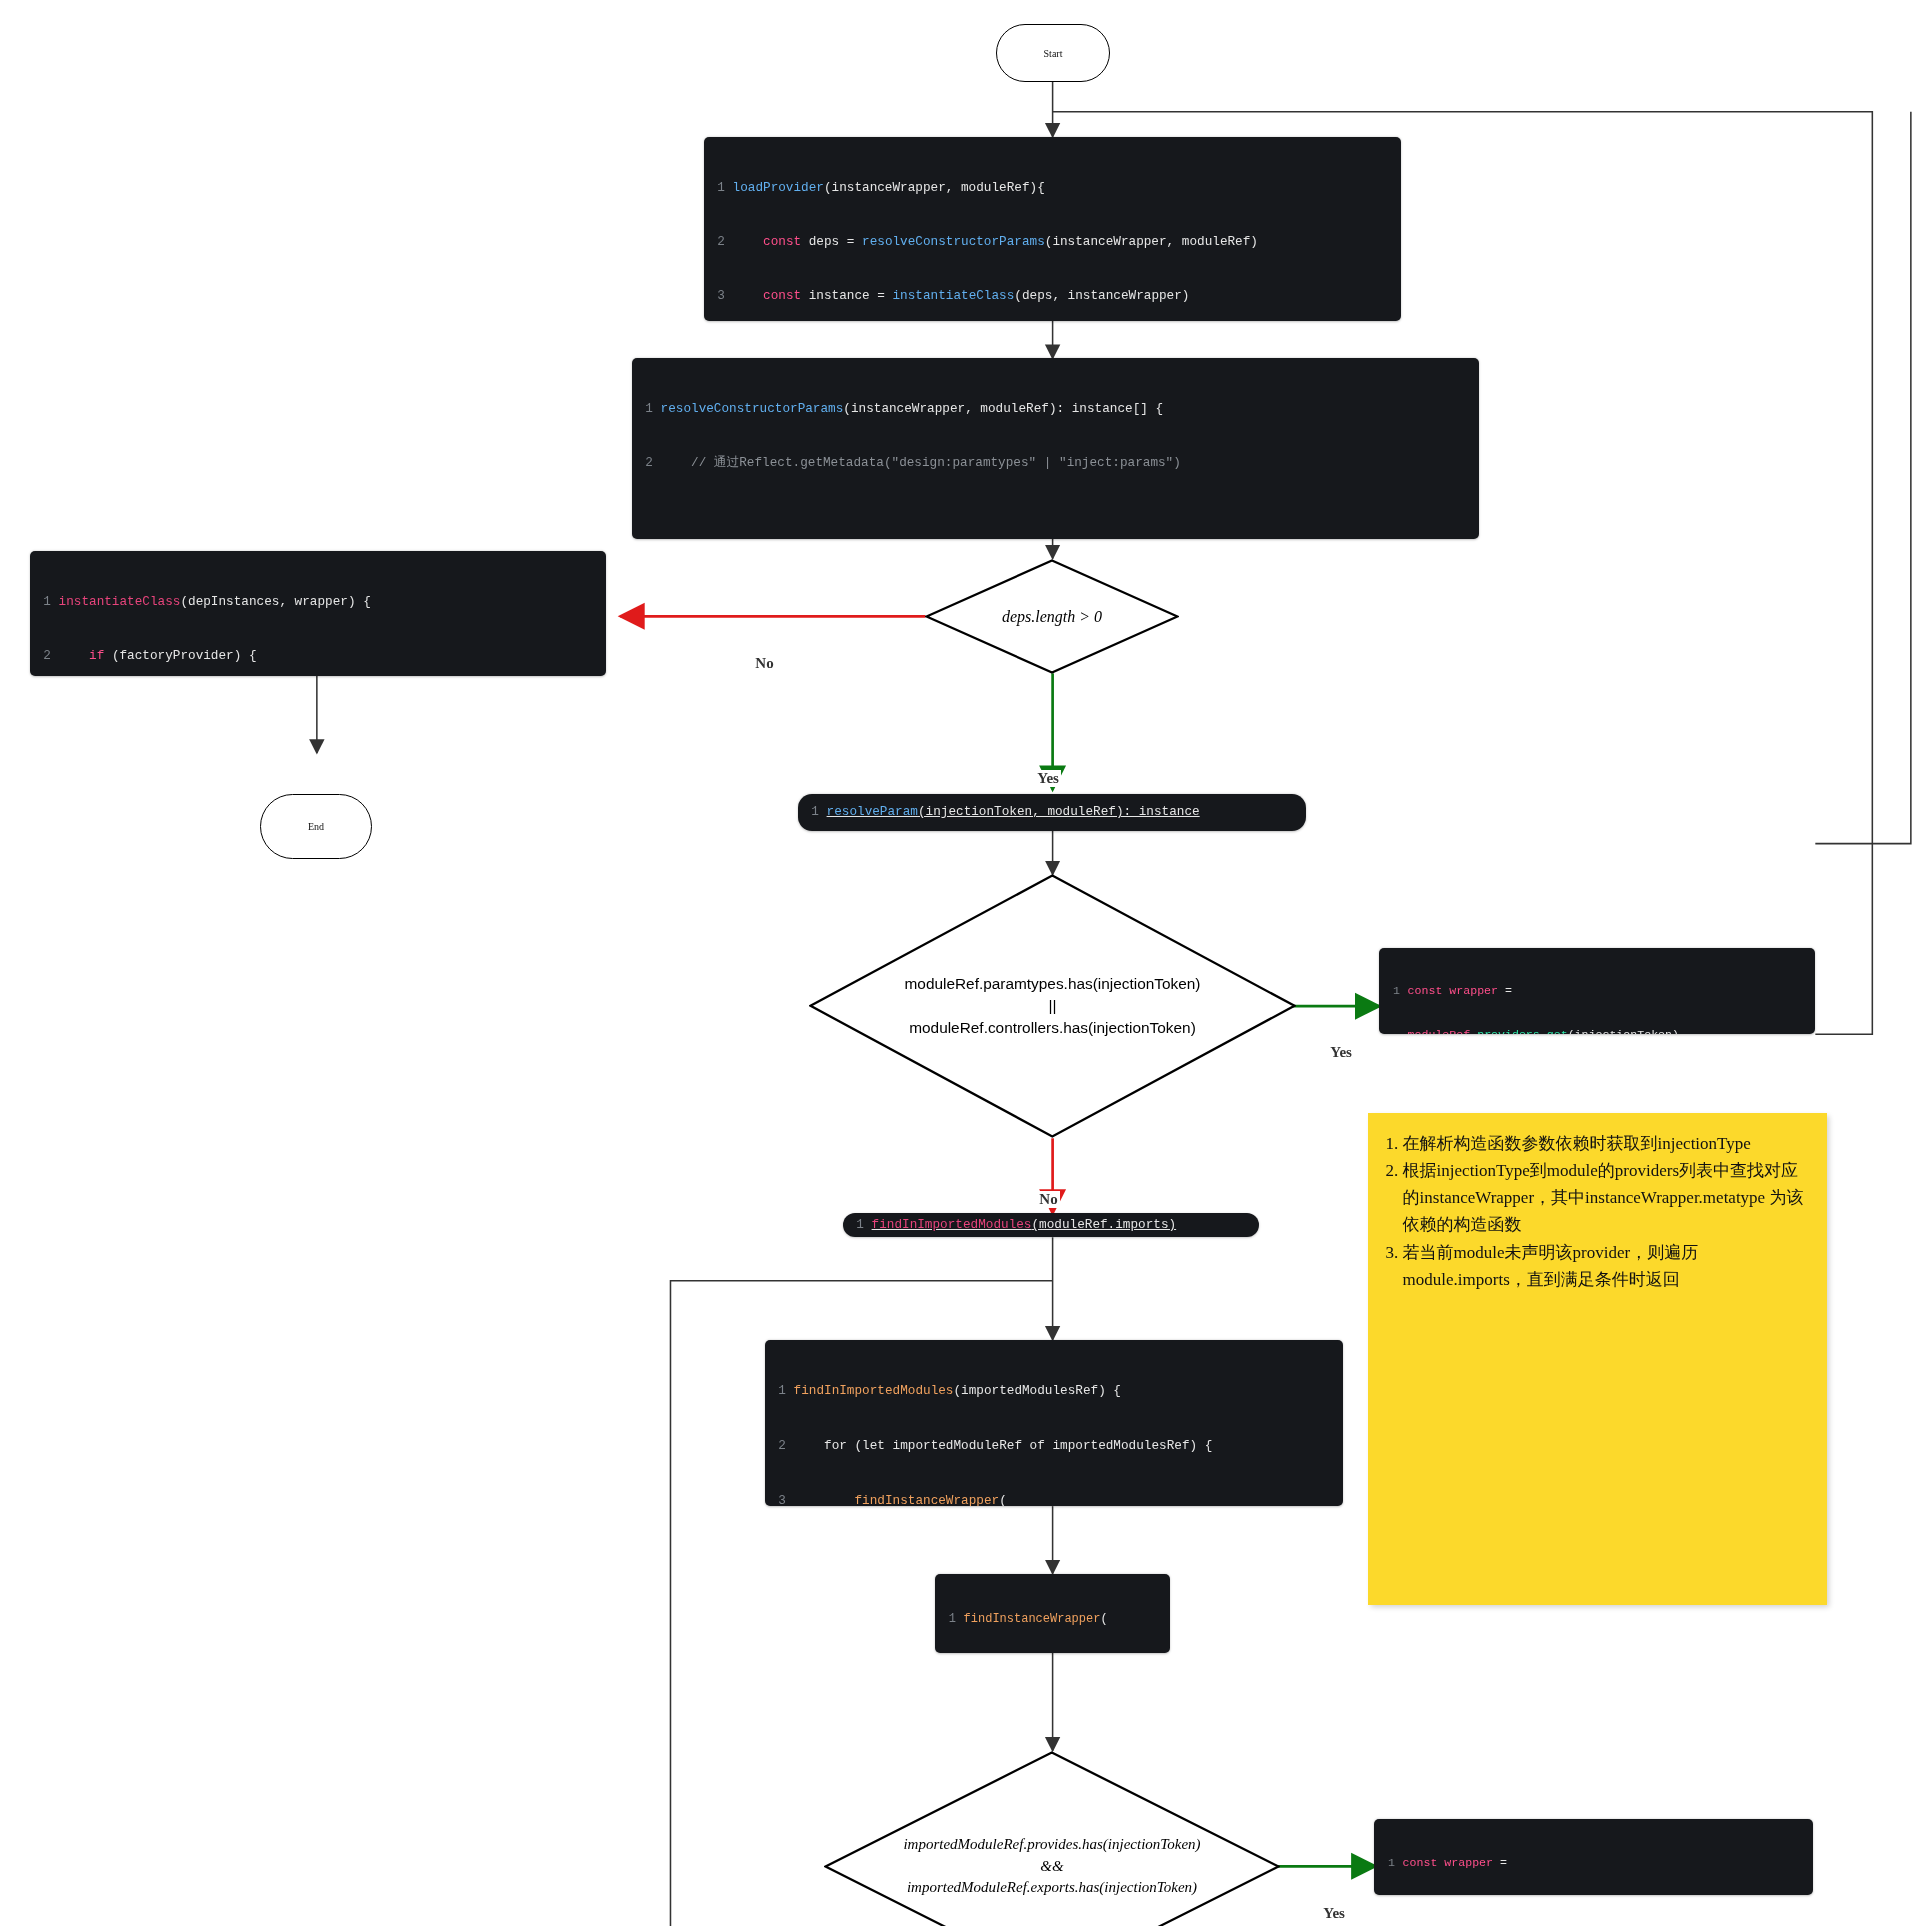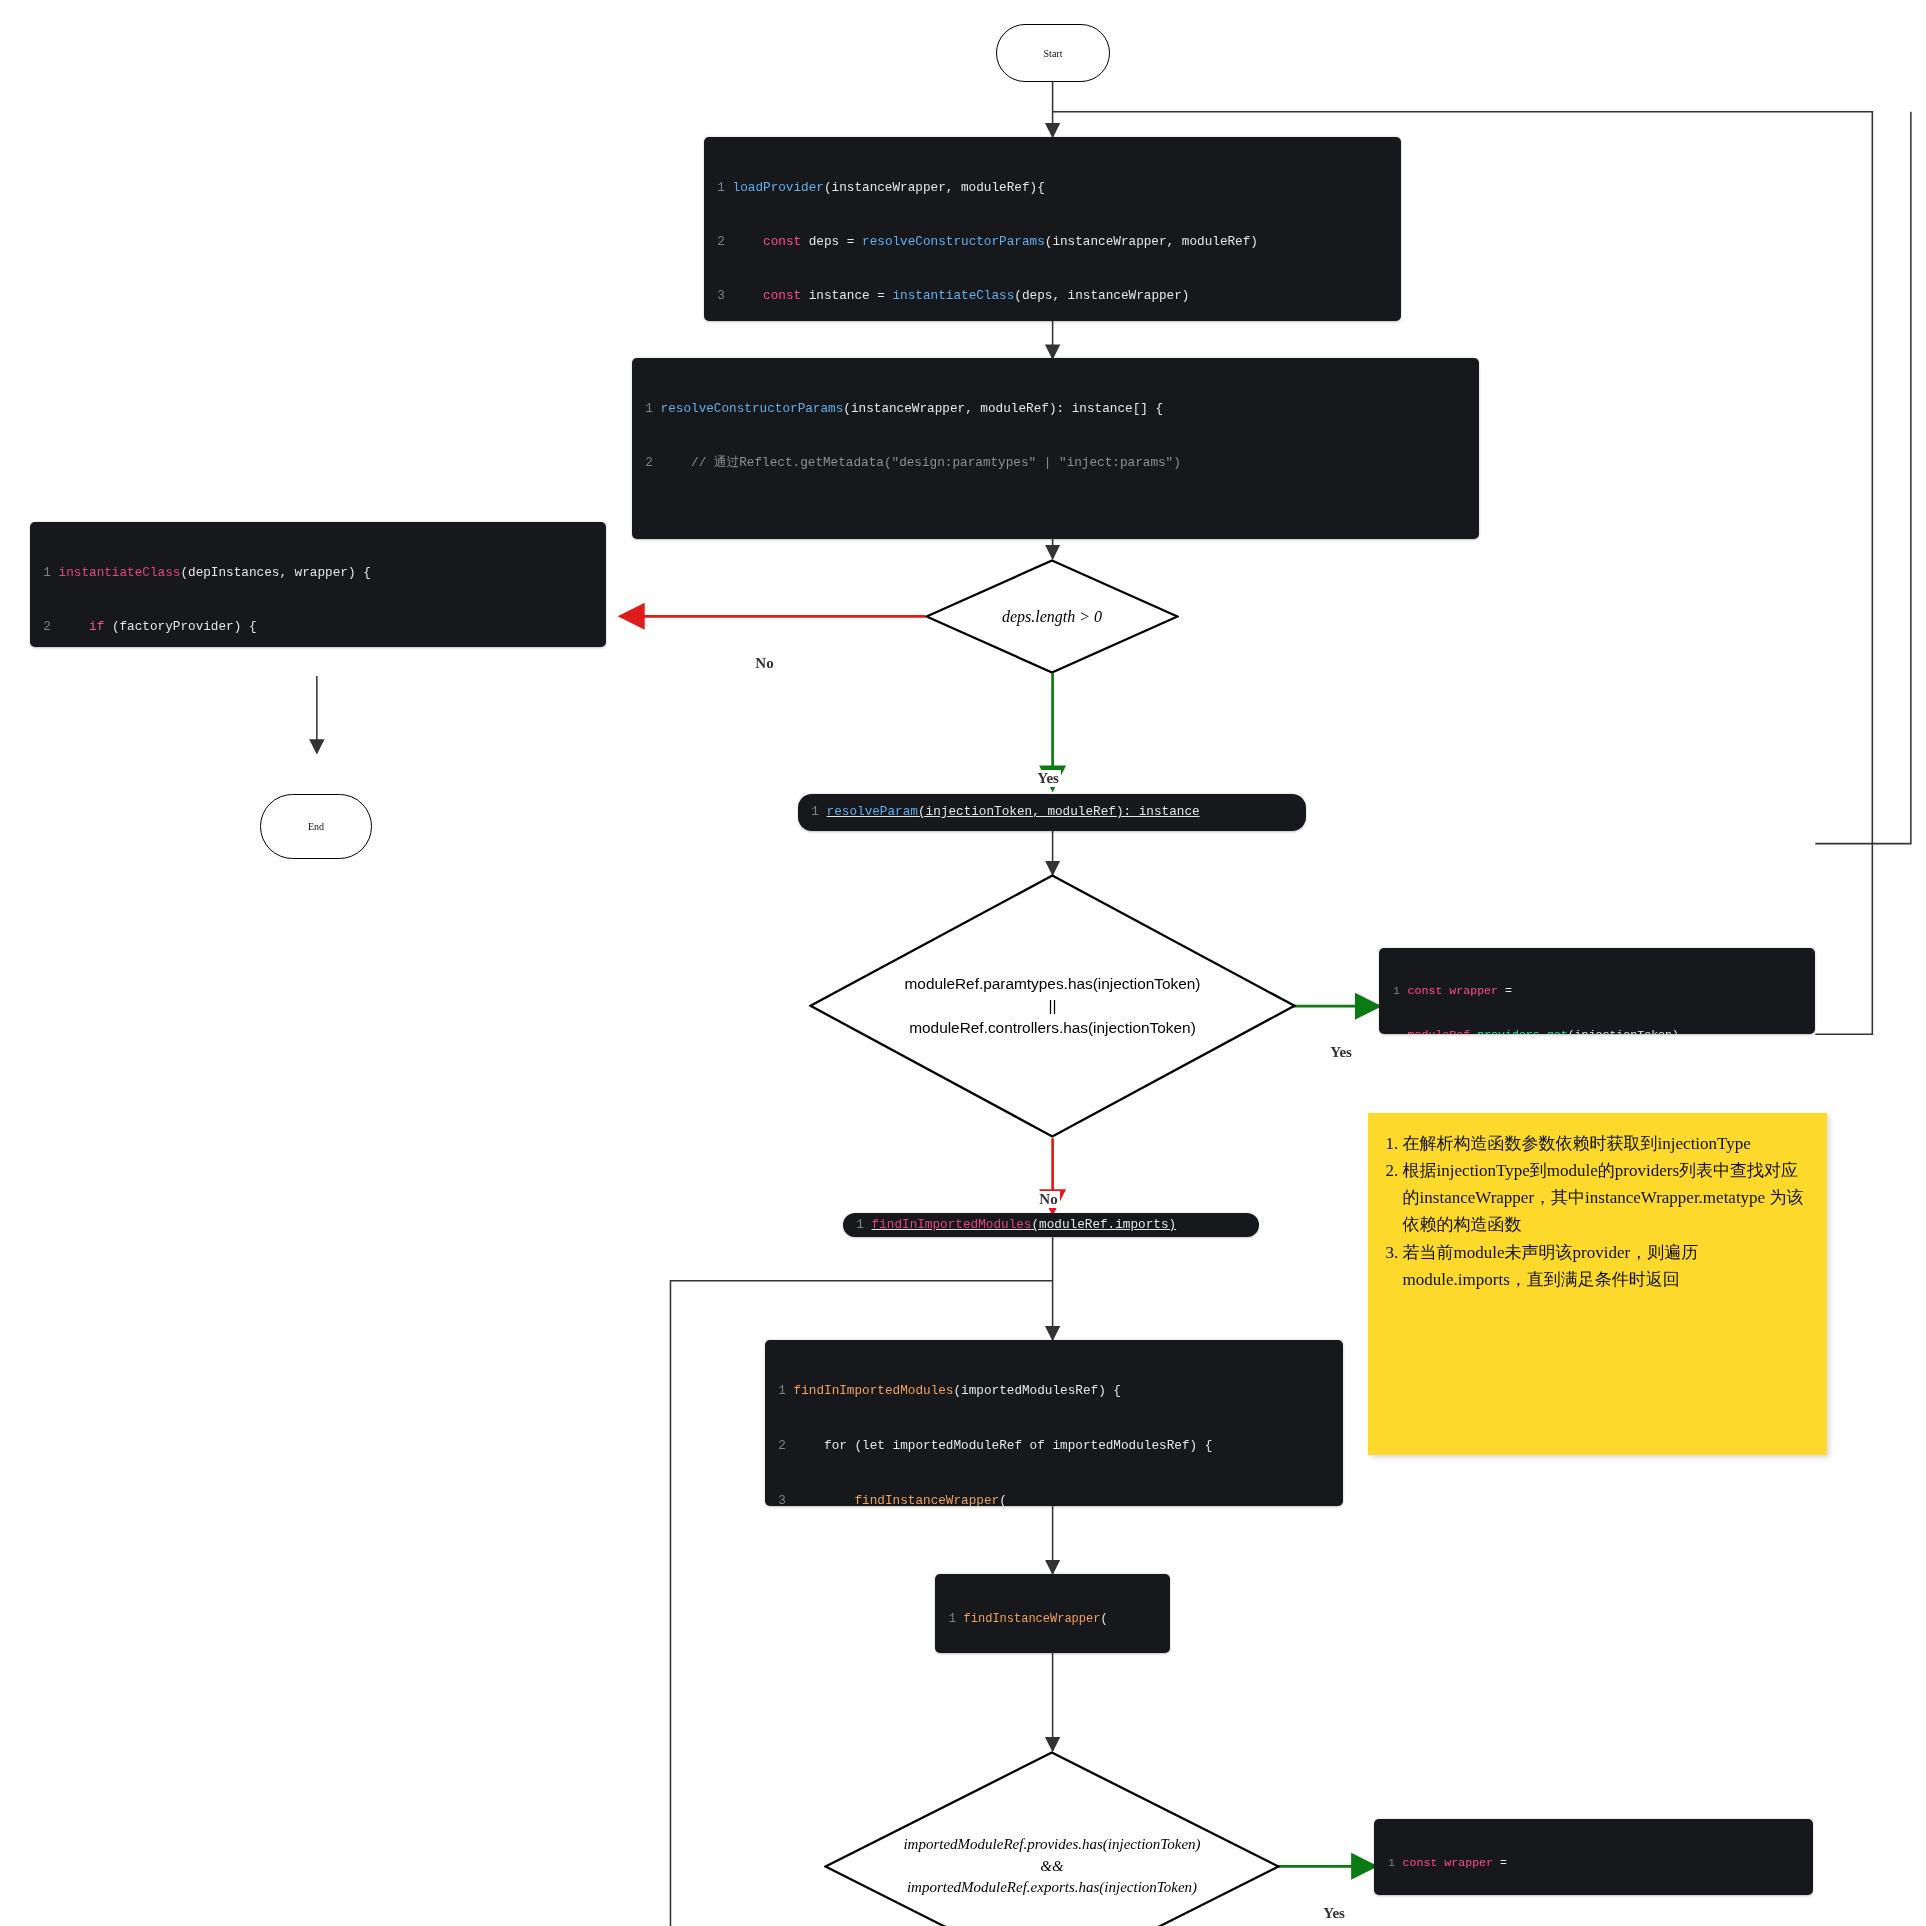--- a/index.html
+++ b/index.html
@@ -177,21 +177,21 @@
   <div class="code" style="left:632px; top:358px; width:847px; height:181px;">
     <span class="row"><span class="ln">1</span><span class="t-fn">resolveConstructorParams</span><span class="t-txt">(instanceWrapper, moduleRef): instance[] {</span></span>
     <span class="row"><span class="ln">2</span><span class="t-cmt">    // 通过Reflect.getMetadata("design:paramtypes" | "inject:params")</span></span>
     
     
     
     
     
   </div>
 
-  <div class="code" style="left:30px; top:522px; width:576px; height:125px;">
+  <div class="code" style="left:30px; top:551px; width:576px; height:125px;">
     <span class="row"><span class="ln">1</span><span class="t-rose">instantiateClass</span><span class="t-txt">(depInstances, wrapper) {</span></span>
     <span class="row"><span class="ln">2</span><span class="t-txt">    </span><span class="t-kw">if</span><span class="t-txt"> (factoryProvider) {</span></span>
     
     
     
     
   </div>
 
   <div class="terminator" style="left:260px; top:794px; width:112px; height:65px;">
     <span>End</span>
@@ -226,21 +226,21 @@
   <div class="elabel" style="left:1037px; top:1143px;"><span>No</span></div>
 
   <div class="code" style="left:1379px; top:948px; width:436px; height:86px; font-size:11.6px; line-height:1.28;">
     <span class="row" style="height:14.3px;"><span class="ln">1</span><span class="t-kw">const wrapper</span><span class="t-txt"> =</span></span>
     <span class="row" style="height:14.3px;"><span class="ln"></span><span class="t-pink">moduleRef</span><span class="t-txt">.</span><span class="t-type">providers</span><span class="t-txt">.</span><span class="t-type">get</span><span class="t-txt">(injectionToken)</span></span>
     
     
     
   </div>
 
-  <div class="note" style="left:1368px; top:1113px; width:459px; height:342px;">
+  <div class="note" style="left:1368px; top:1113px; width:459px; height:492px;">
     <ol>
       <li>在解析构造函数参数依赖时获取到injectionType</li>
       <li>根据injectionType到module的providers列表中查找对应的instanceWrapper，其中instanceWrapper.metatype 为该依赖的构造函数</li>
       <li>若当前module未声明该provider，则遍历module.imports，直到满足条件时返回</li>
     </ol>
   </div>
 
   <div class="code pill" style="left:843px; top:1213px; width:416px; height:24px; display:flex; align-items:center; padding-top:2.3px; padding-bottom:2.3px;">
     <span class="row" style="height:auto;"><span class="ln">1</span><span class="t-rose">findInImportedModules</span><span class="t-txt">(moduleRef.imports)</span></span>
   </div>

